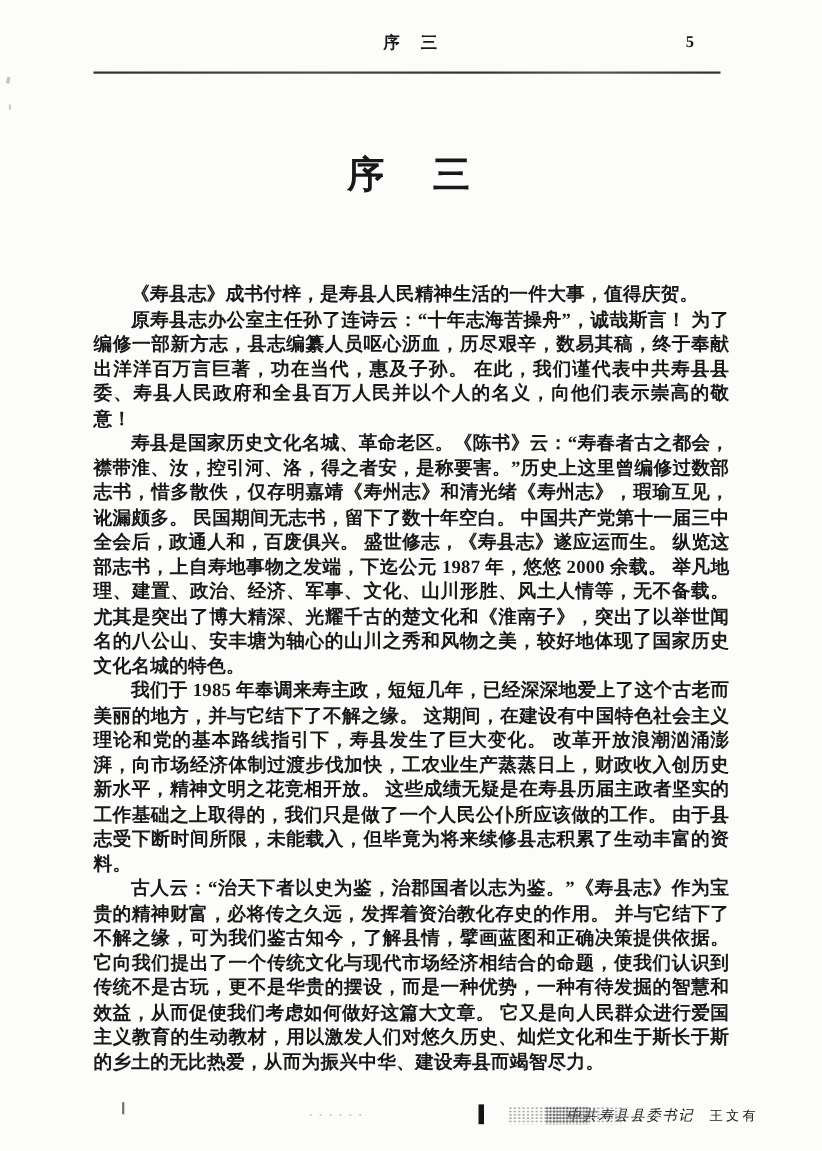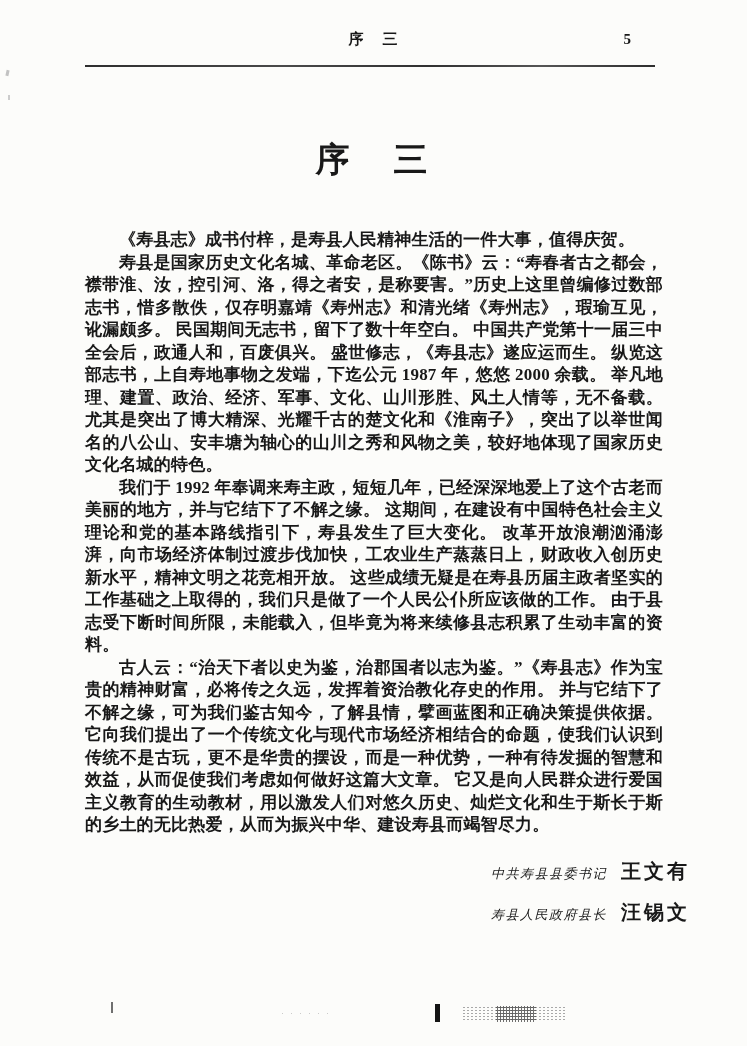--- a/index.html
+++ b/index.html
@@ -31,21 +31,21 @@
   }
 
   .doc-title {
     margin: 74px 0 0 0;
     text-align: center;
     font-size: 34px; line-height: 38px;
     font-weight: bold;
     letter-spacing: 5px;
   }
 
-  .body-text { margin-top: 50px; width: 578px; }
+  .body-text { margin-top: 78px; width: 578px; }
   .body-text p {
     margin: 0;
     font-size: 17px;
     line-height: 22.5px;
     font-weight: 600;
     text-align: justify;
     text-indent: 2em;
     letter-spacing: 0.2px;
   }
 
@@ -54,21 +54,21 @@
     display: flex; justify-content: flex-end; align-items: baseline;
     gap: 14px; line-height: 21px;
     margin-right: -27px;
   }
   .sig-role {
     font-size: 13px; font-style: italic; font-weight: 500;
     letter-spacing: 1.5px;
     margin-top: 20px;
   }
   .sig-name {
-    font-size: 20px; font-weight: bold; letter-spacing: 3px;
+    font-size: 12px; font-weight: normal; letter-spacing: 3px;
   }
 
   
   .artifact { position: absolute; }
   .a-tick-left { left: 111px; top: 1002px; width: 2px; height: 11px; background: #6f6f6f; }
   .a-bar-center { left: 435px; top: 1004px; width: 5px; height: 18px; background: #141414; }
   .a-smudge {
     left: 462px; top: 1006px; width: 104px; height: 16px;
     background-image: radial-gradient(circle, #8d8d8d 0.8px, transparent 1.1px);
     background-size: 4px 3px;
@@ -97,22 +97,23 @@
   <div class="running-header">
     <span class="running-title">序　三</span>
     <span class="page-number">5</span>
   </div>
   <div class="header-rule"></div>
 
   <h1 class="doc-title">序　三</h1>
 
   <div class="body-text">
     <p>《寿县志》成书付梓，是寿县人民精神生活的一件大事，值得庆贺。</p>
+    <p>原寿县志办公室主任孙了连诗云：“十年志海苦操舟”，诚哉斯言！ 为了编修一部新方志，县志编纂人员呕心沥血，历尽艰辛，数易其稿，终于奉献出洋洋百万言巨著，功在当代，惠及子孙。 在此，我们谨代表中共寿县县委、寿县人民政府和全县百万人民并以个人的名义，向他们表示崇高的敬意！</p>
     <p>寿县是国家历史文化名城、革命老区。《陈书》云：“寿春者古之都会，襟带淮、汝，控引河、洛，得之者安，是称要害。”历史上这里曾编修过数部志书，惜多散佚，仅存明嘉靖《寿州志》和清光绪《寿州志》，瑕瑜互见，讹漏颇多。 民国期间无志书，留下了数十年空白。 中国共产党第十一届三中全会后，政通人和，百废俱兴。 盛世修志，《寿县志》遂应运而生。 纵览这部志书，上自寿地事物之发端，下迄公元 1987 年，悠悠 2000 余载。 举凡地理、建置、政治、经济、军事、文化、山川形胜、风土人情等，无不备载。 尤其是突出了博大精深、光耀千古的楚文化和《淮南子》，突出了以举世闻名的八公山、安丰塘为轴心的山川之秀和风物之美，较好地体现了国家历史文化名城的特色。</p>
-    <p>我们于 1992 年奉调来寿主政，短短几年，已经深深地爱上了这个古老而美丽的地方，并与它结下了不解之缘。 这期间，在建设有中国特色社会主义理论和党的基本路线指引下，寿县发生了巨大变化。 改革开放浪潮汹涌澎湃，向市场经济体制过渡步伐加快，工农业生产蒸蒸日上，财政收入创历史新水平，精神文明之花竞相开放。 这些成绩无疑是在寿县历届主政者坚实的工作基础之上取得的，我们只是做了一个人民公仆所应该做的工作。 由于县志受下断时间所限，未能载入，但毕竟为将来续修县志积累了生动丰富的资料。</p>
+    <p>我们于 1985 年奉调来寿主政，短短几年，已经深深地爱上了这个古老而美丽的地方，并与它结下了不解之缘。 这期间，在建设有中国特色社会主义理论和党的基本路线指引下，寿县发生了巨大变化。 改革开放浪潮汹涌澎湃，向市场经济体制过渡步伐加快，工农业生产蒸蒸日上，财政收入创历史新水平，精神文明之花竞相开放。 这些成绩无疑是在寿县历届主政者坚实的工作基础之上取得的，我们只是做了一个人民公仆所应该做的工作。 由于县志受下断时间所限，未能载入，但毕竟为将来续修县志积累了生动丰富的资料。</p>
     <p>古人云：“治天下者以史为鉴，治郡国者以志为鉴。”《寿县志》作为宝贵的精神财富，必将传之久远，发挥着资治教化存史的作用。 并与它结下了不解之缘，可为我们鉴古知今，了解县情，擘画蓝图和正确决策提供依据。 它向我们提出了一个传统文化与现代市场经济相结合的命题，使我们认识到传统不是古玩，更不是华贵的摆设，而是一种优势，一种有待发掘的智慧和效益，从而促使我们考虑如何做好这篇大文章。 它又是向人民群众进行爱国主义教育的生动教材，用以激发人们对悠久历史、灿烂文化和生于斯长于斯的乡土的无比热爱，从而为振兴中华、建设寿县而竭智尽力。</p>
   </div>
 
   <div class="signature-block">
     <div class="sig-line">
       <span class="sig-role">中共寿县县委书记</span>
       <span class="sig-name">王文有</span>
     </div>
     <div class="sig-line">
       <span class="sig-role">寿县人民政府县长</span>

